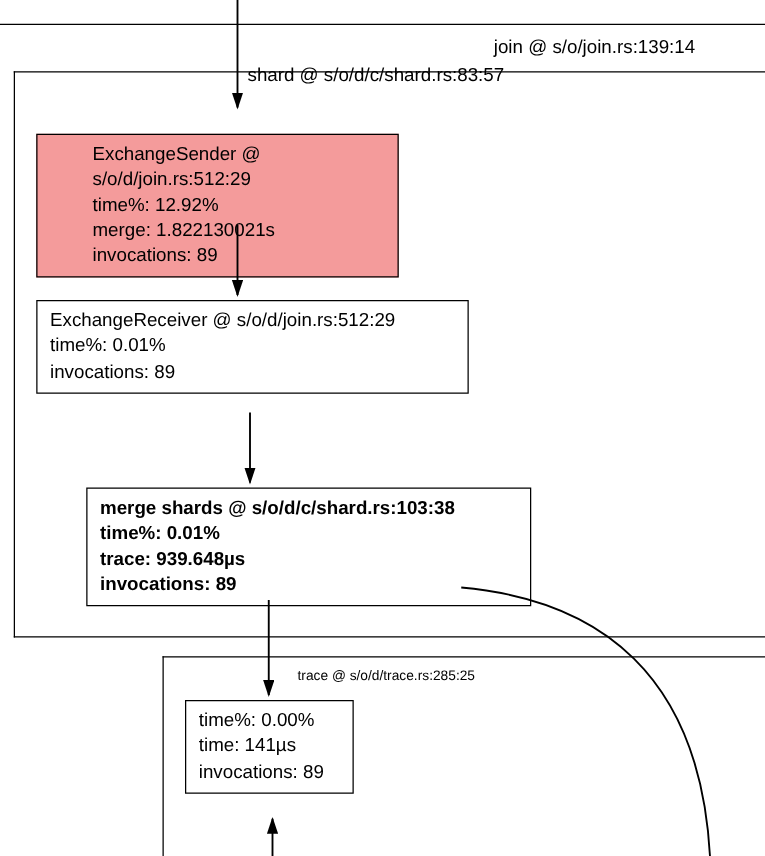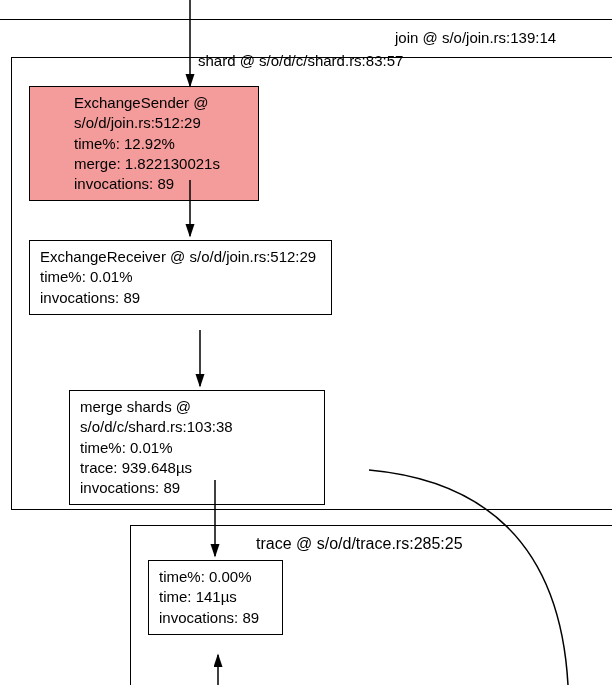--- a/index.html
+++ b/index.html
@@ -44,39 +44,38 @@
     .node {
       position: absolute;
       border: 1px solid #000;
       padding: 6px 10px;
       line-height: 1.35;
       background: #fff;
     }
     .node.highlight {
       background: #f49b9b;
     }
-    .node-sender { top: 86px; left: 29px; width: 230px; padding-left: 44px; }
-    .node-receiver { top: 240px; left: 29px; width: 303px; }
-    .node-merge { top: 390px; left: 69px; width: 256px; }
+    .node-sender { top: 107px; left: 29px; width: 290px; padding-left: 44px; }
+    .node-receiver { top: 240px; left: 29px; width: 346px; }
+    .node-merge { top: 390px; left: 69px; width: 356px; font-weight: bold; }
     .trace-container {
       position: absolute;
       top: 525px;
       left: 130px;
       width: 482px;
       height: 160px;
       border: 1px solid #000;
       border-bottom: none;
       border-right: none;
     }
     .trace-label {
       position: absolute;
       top: 535px;
       left: 238px;
-      font-size: 16px;
-      margin-left: 18px;
+      font-size: 11px;
     }
     .node-traceappend { top: 560px; left: 148px; width: 135px; }
     
     svg.edges {
       position: absolute;
       top: 0; left: 0;
       width: 612px; height: 685px;
       pointer-events: none;
     }
   </style>

